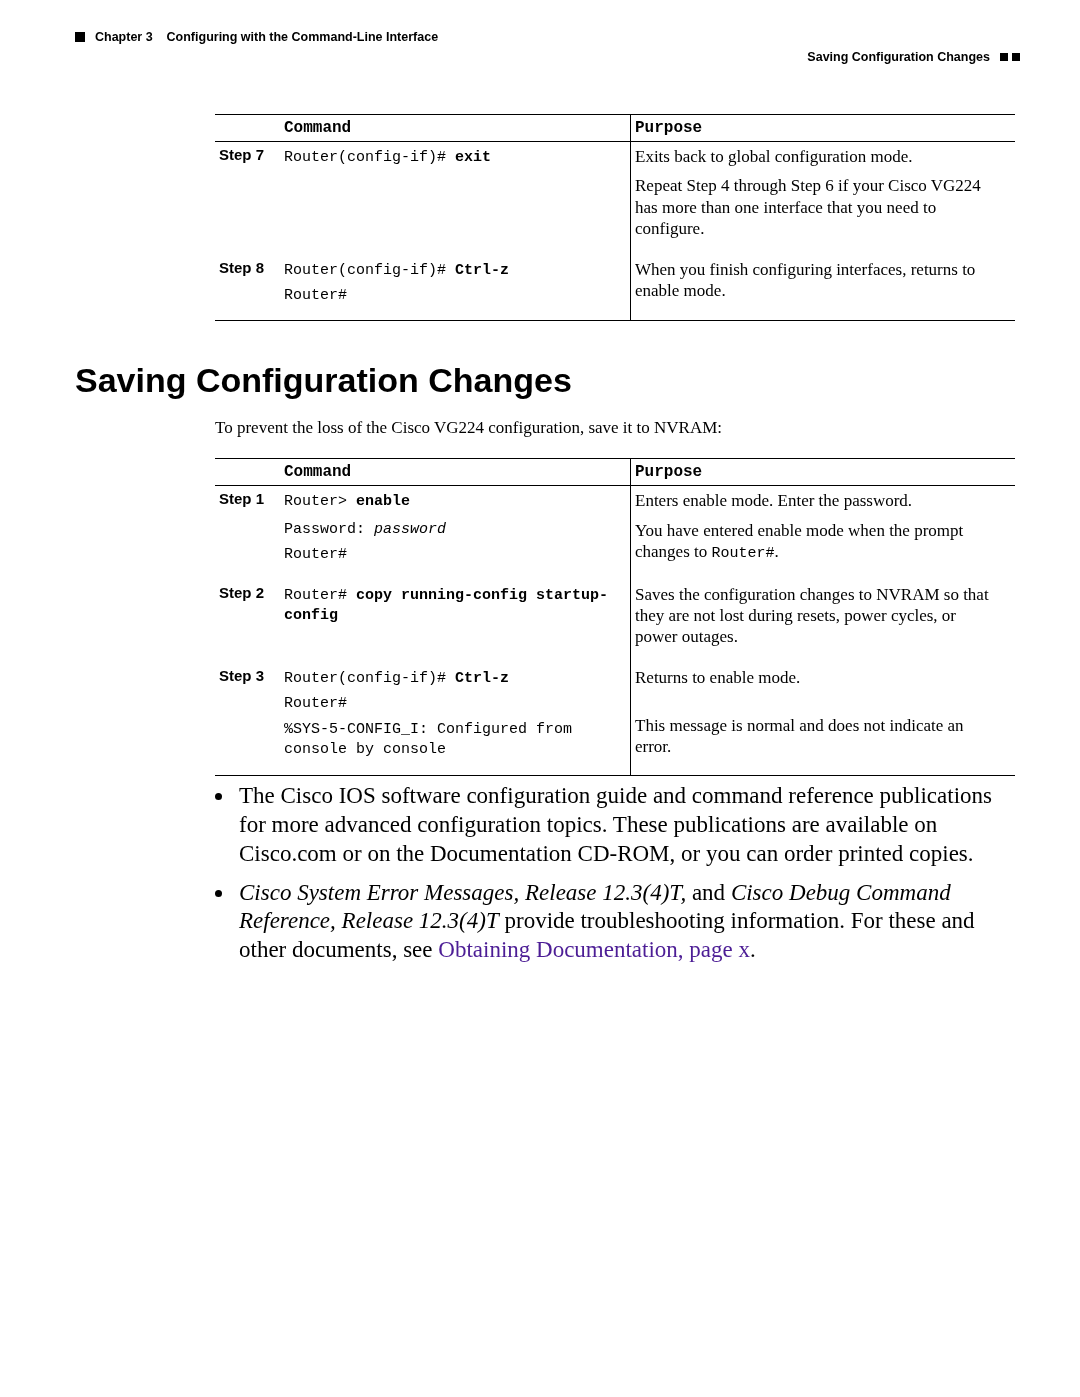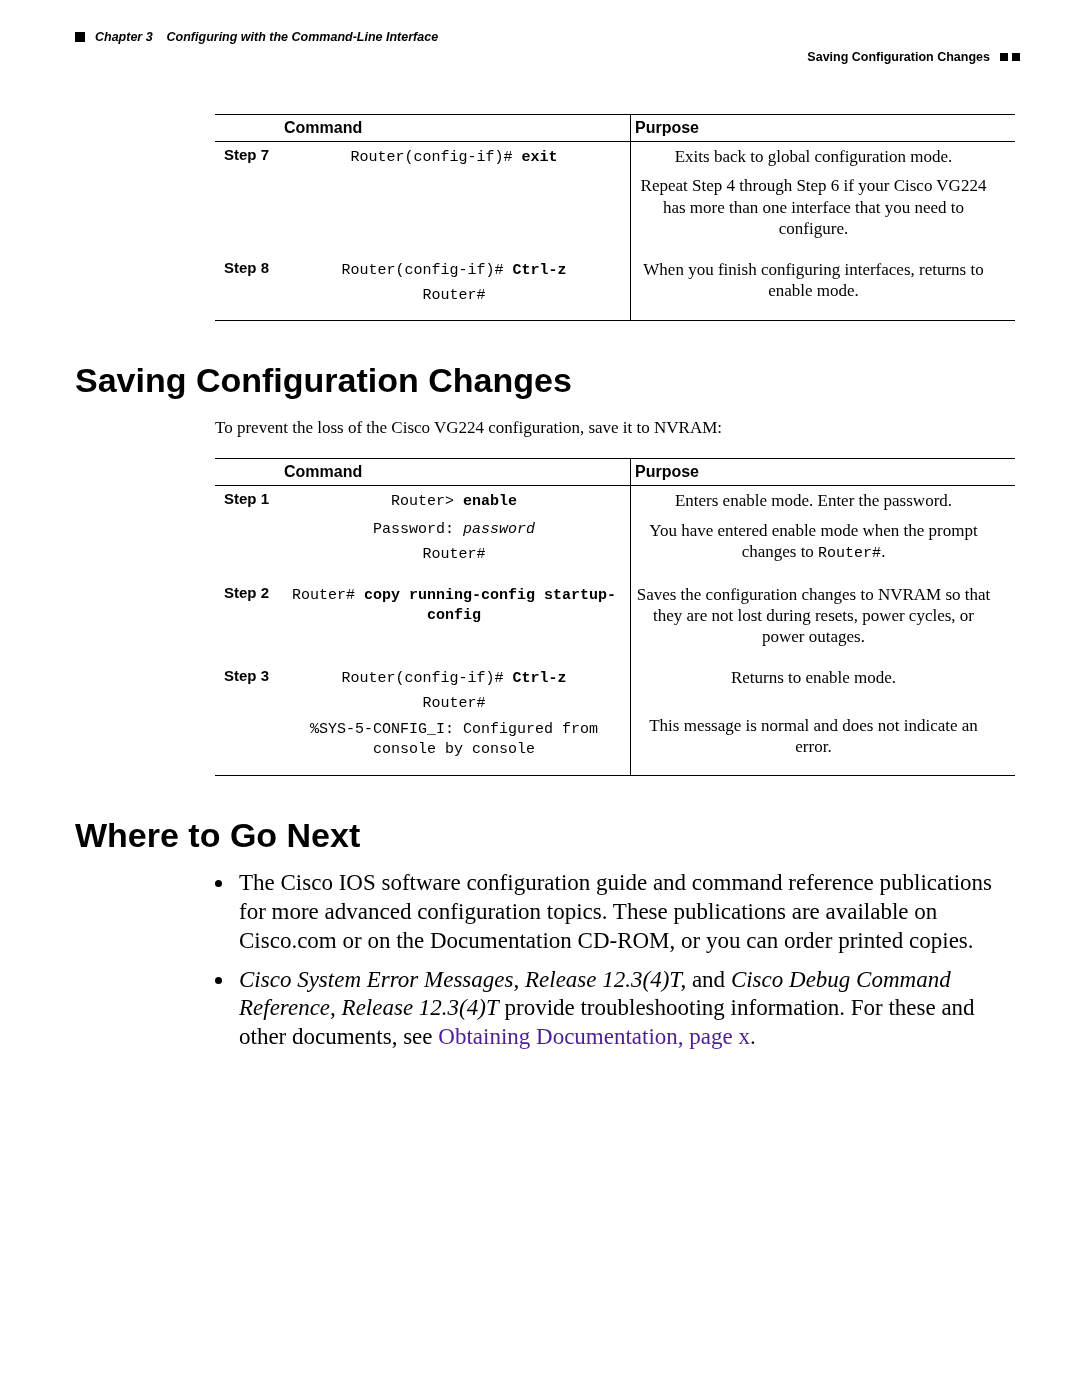--- a/index.html
+++ b/index.html
@@ -17,21 +17,20 @@
   .header {
     width: 100%;
     font-family: Arial, Helvetica, sans-serif;
     font-size: 12.5px;
     font-weight: bold;
   }
   .header-top {
     display: flex;
     align-items: center;
     margin-bottom: 2px;
-    font-style: italic;
   }
   .hdr-sq { width: 10px; height: 10px; background:#000; display:inline-block; }
   .hdr-left { margin-left: 10px; }
   .header-sub {
     text-align: right;
     margin-top: 6px;
     display: flex;
     justify-content: flex-end;
     align-items: center;
   }
@@ -40,37 +39,36 @@
   .header-sub .spacer { width:4px; display:inline-block; }
 
   .cmd-table {
     border-collapse: collapse;
     width: 800px;
     margin-left: 140px;
     margin-top: 50px;
     font-size: 17px;
   }
   .cmd-table th {
-    font-family: Liberation Sans, sans-serif;
+    font-family: Liberation Mono, monospace;
     font-weight: bold;
     text-align: left;
     border-top: 1.5px solid #000;
     border-bottom: 1.5px solid #000;
     padding: 4px 6px 4px 4px;
     font-size: 16px;
     margin-left: 35px;
   }
   .cmd-table th.c-cmd, .cmd-table td.c-cmd {
     border-right: 1px solid #000;
     width: 340px;
   }
   .cmd-table td {
     vertical-align: top;
     padding: 4px 6px 8px 4px;
-    text-align: center;
   }
   .cmd-table tr.last td { border-bottom: 1.5px solid #000; }
   .step-cell {
     font-family: Arial, Helvetica, sans-serif;
     font-weight: bold;
     font-size: 15px;
     white-space: nowrap;
     padding-right: 6px;
     width: 55px;
   }
@@ -206,21 +204,20 @@
         <span class="cmd-block mono" style="line-height:1.3;">%SYS-5-CONFIG_I: Configured from console by console</span>
       </td>
       <td class="purpose">
         <p>Returns to enable mode.</p>
         <p style="margin-top:26px;">This message is normal and does not indicate an error.</p>
       </td>
     </tr>
   </tbody>
     </table>
 
-  <h1 class="section">Where to Go Next</h1>
   <ul class="bullets">
     <li>
       <span>The Cisco IOS software configuration guide and command reference publications for more advanced configuration topics. These publications are available on Cisco.com or on the Documentation CD-ROM, or you can order printed copies.</span>
     </li>
     <li>
       <span class="ital">Cisco System Error Messages, Release 12.3(4)T,</span><span> and </span><span class="ital">Cisco Debug Command Reference, Release 12.3(4)T</span><span> provide troubleshooting information. For these and other documents, see </span><a href="#" class="link">Obtaining Documentation, page x</a><span>.</span>
     </li>
   </ul>
 
 </div>

